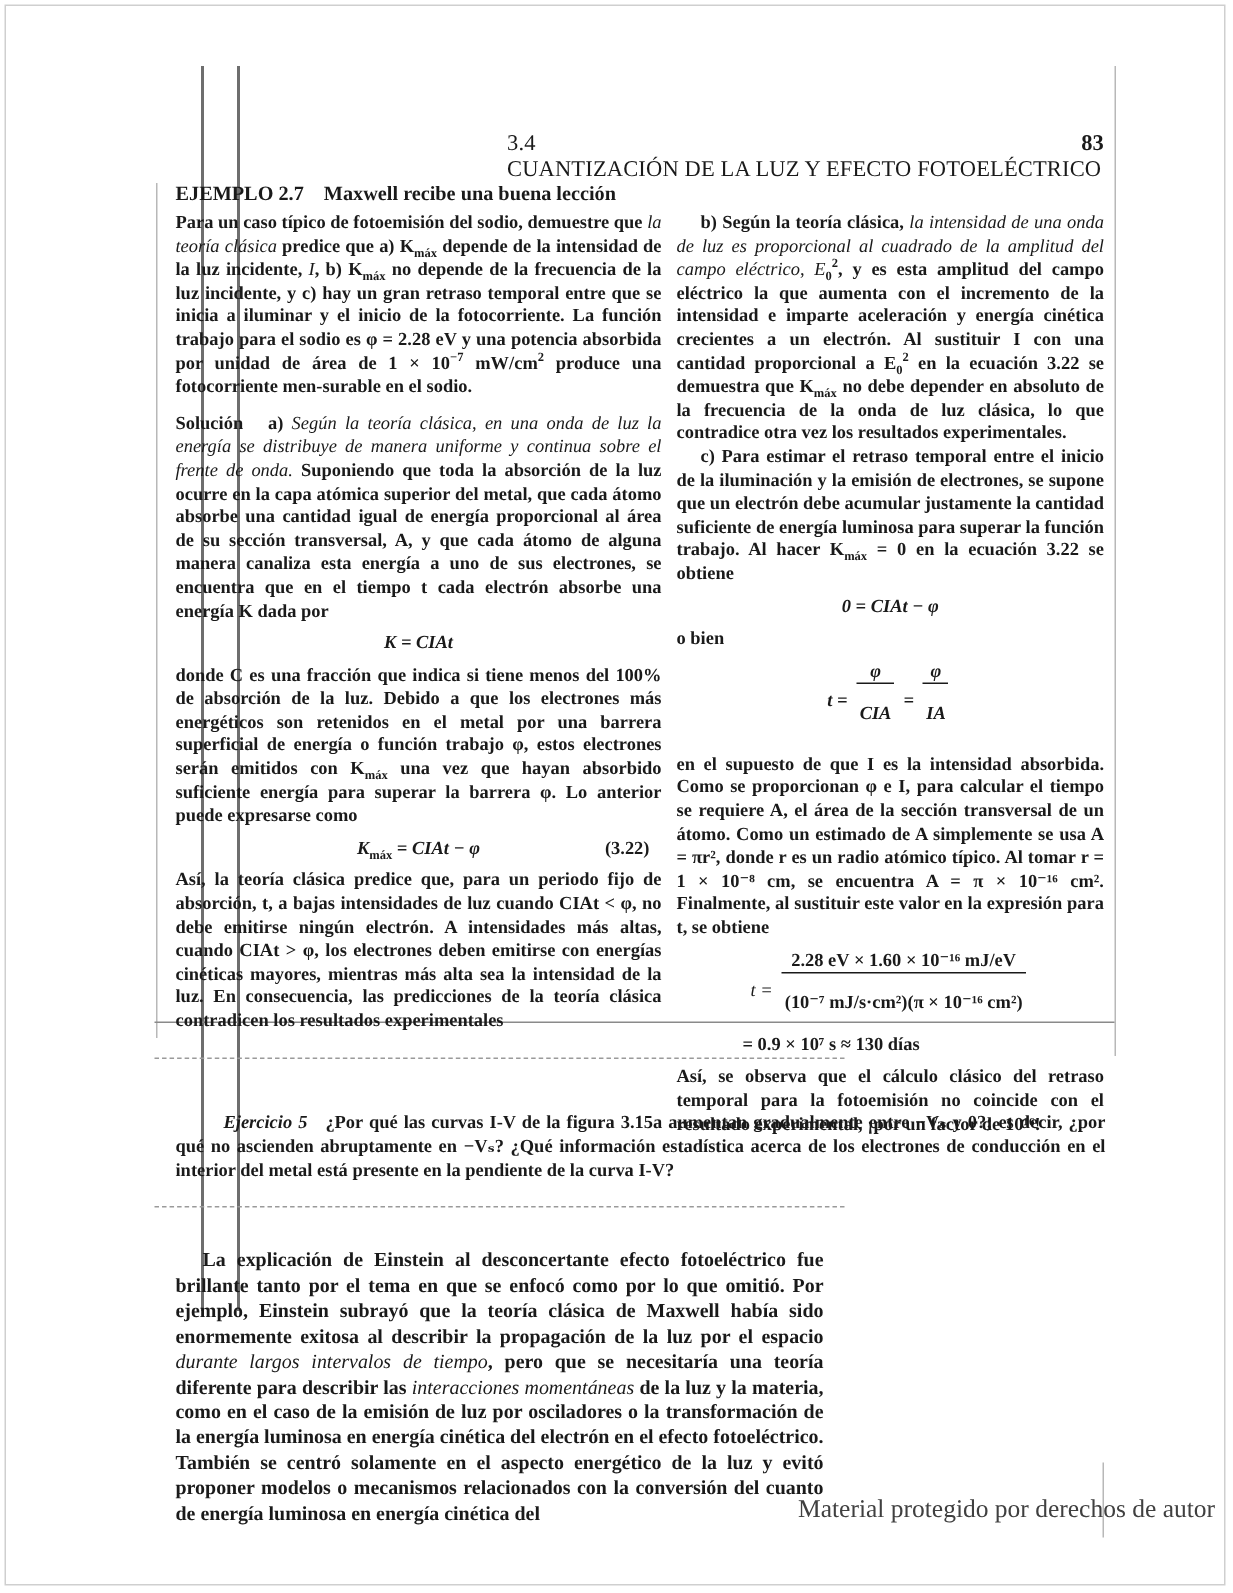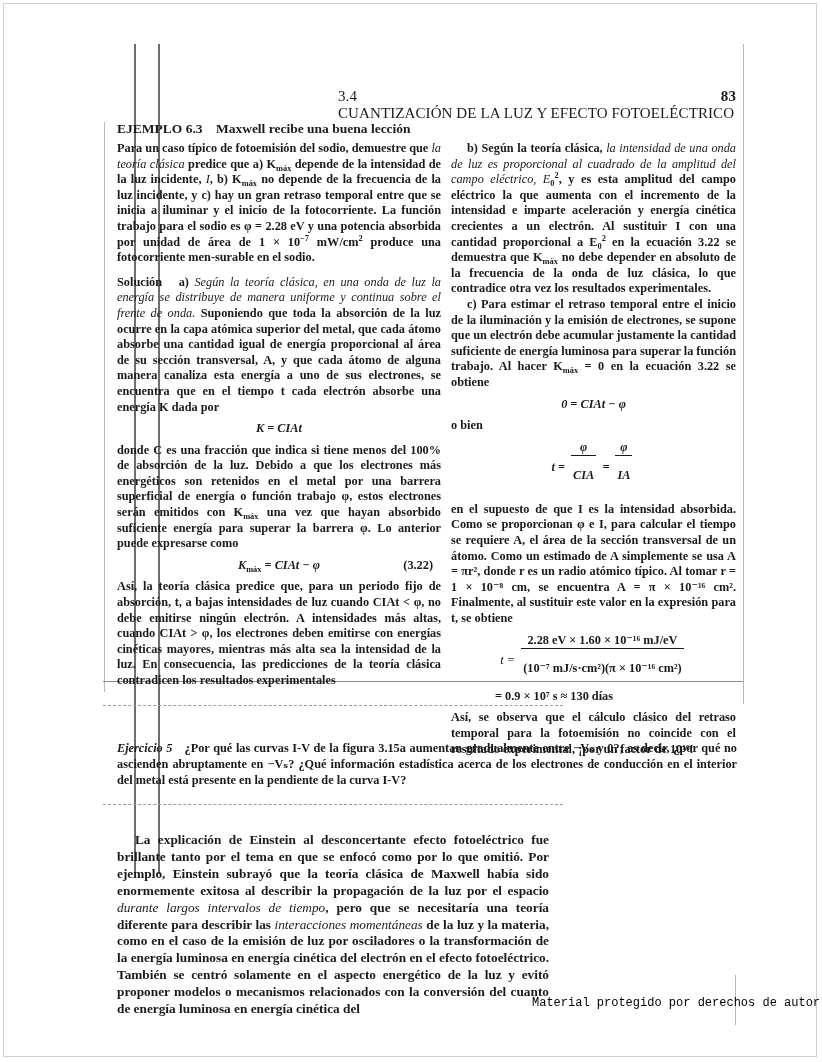--- a/index.html
+++ b/index.html
@@ -20,23 +20,23 @@
   .col-left { left:117px; top:141px; width:324px; }
   .col-right { left:451px; top:141px; width:285px; }
   .indent { text-indent:16px; }
   .eq { text-align:center; font-style:italic; margin:6px 0; position:relative; }
   .eq .num { position:absolute; right:8px; font-style:normal; }
   .it { font-style:italic; font-weight:500; }
   .frac { display:inline-block; vertical-align:middle; text-align:center; margin:0 3px; }
   .frac .n { display:block; border-bottom:1px solid #1a1a1a; padding:0 2px; }
   .frac .d { display:block; padding:12px 2px; }
   .exercise { position:absolute; left:117px; top:741px; width:620px; font-size:12.3px; line-height:15.8px; text-align:justify; font-weight:600; }
-  .exercise .lbl { font-style:italic; font-weight:bold; margin-right:12px; }
+  .exercise .lbl { font-style:italic; font-weight:bold; margin-right:12px;margin-left:32px; }
   .body-para { position:absolute; left:117px; top:832px; width:432px; font-size:13.3px; line-height:16.9px; text-align:justify; font-weight:600; text-indent:18px; }
-  .watermark { position:absolute; left:532px; top:996px; font-family:Liberation Mono, monospace; font-size:12px; color:#000000; }
+  .watermark { position:absolute; left:532px; top:996px; font-family:Liberation Serif, serif; font-size:17px; color:#404040; }
   sub, sup { font-size:0.68em; line-height:0; }
 </style>
 </head>
 <body>
 
 <div class="frame"></div>
 
 <div class="vline" style="left:134px; top:44px; height:830px;"></div>
 <div class="vline" style="left:158px; top:44px; height:830px;"></div>
 <div class="vline light" style="left:104px; top:122px; height:570px;"></div>
@@ -46,21 +46,21 @@
 <div class="hline dash" style="left:103px; top:705px; width:460px;"></div>
 <div class="hline dash" style="left:103px; top:804px; width:460px;"></div>
 
 <div class="running-head">
   <span class="sec">3.4</span>
   <span class="title">CUANTIZACIÓN DE LA LUZ Y EFECTO FOTOELÉCTRICO</span>
   <span class="page">83</span>
 </div>
 
 <div class="ex-title">
-  <span class="label">EJEMPLO 6.3</span>
+  <span class="label">EJEMPLO 2.7</span>
   <span>Maxwell recibe una buena lección</span>
 </div>
 
 <div class="col col-left">
   <p>
     <span>Para un caso típico de fotoemisión del sodio, demuestre que </span><span class="it">la teoría clásica</span><span> predice que a) K</span><sub>máx</sub><span> depende de la intensidad de la luz incidente, </span><span class="it">I</span><span>, b) K</span><sub>máx</sub><span> no depende de la frecuencia de la luz incidente, y c) hay un gran retraso temporal entre que se inicia a iluminar y el inicio de la fotocorriente. La función trabajo para el sodio es φ = 2.28 eV y una potencia absorbida por unidad de área de 1 × 10</span><sup>−7</sup><span> mW/cm</span><sup>2</sup><span> produce una fotocorriente men-surable en el sodio.</span>
   </p>
   <p style="margin-top:9px;">
     <b>Solución</b>&nbsp;&nbsp; <span>a) </span><span class="it">Según la teoría clásica, en una onda de luz la energía se distribuye de manera uniforme y continua sobre el frente de onda.</span><span> Suponiendo que toda la absorción de la luz ocurre en la capa atómica superior del metal, que cada átomo absorbe una cantidad igual de energía proporcional al área de su sección transversal, A, y que cada átomo de alguna manera canaliza esta energía a uno de sus electrones, se encuentra que en el tiempo t cada electrón absorbe una energía K dada por</span>
   </p>

